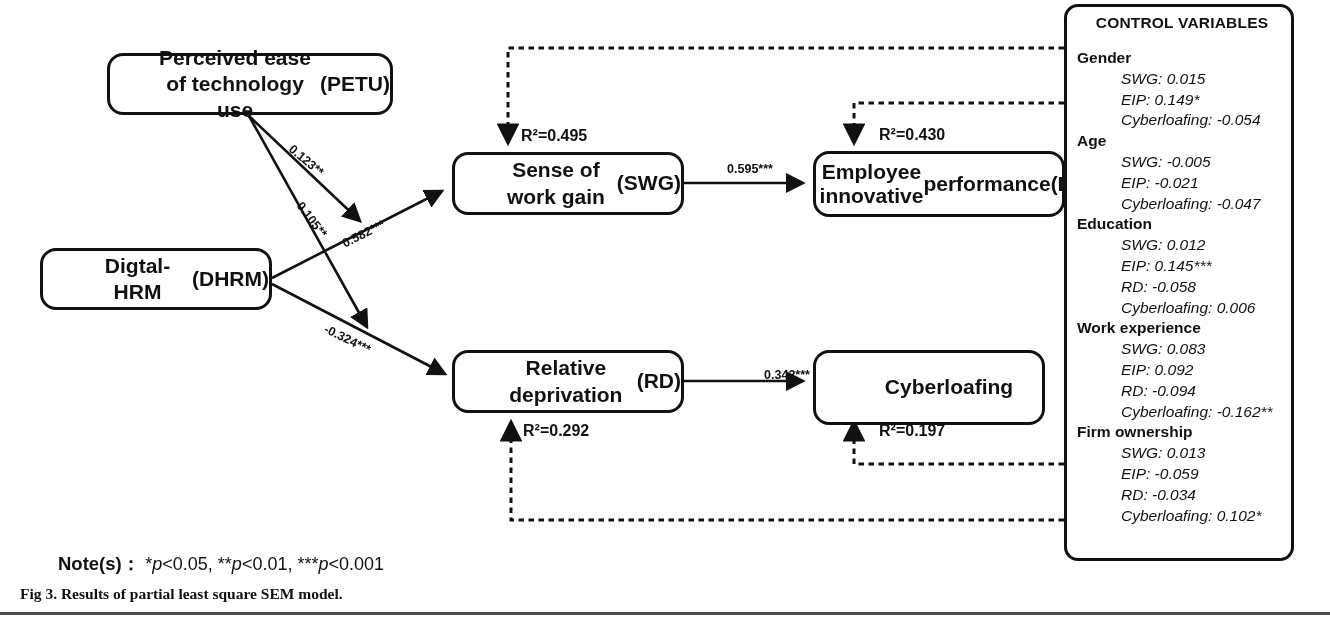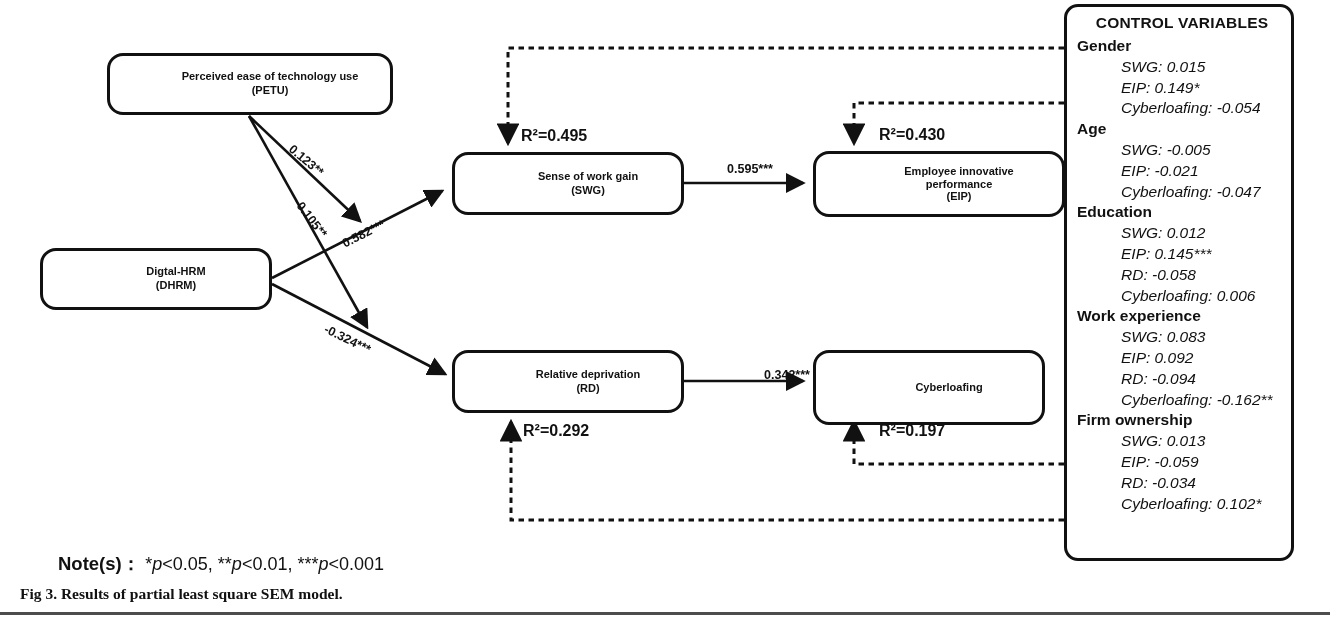--- a/index.html
+++ b/index.html
@@ -3,37 +3,37 @@
 <meta charset="utf-8">
 <style>
   html,body{margin:0;padding:0;background:#fff;}
   #stage{
     position:relative;width:1330px;height:630px;background:#fff;overflow:hidden;
     font-family:"Liberation Sans","DejaVu Sans",sans-serif;color:#111;
   }
   svg.wires{position:absolute;left:0;top:0;width:1330px;height:630px;}
   .node{
     position:absolute;border:3px solid #111;border-radius:16px;background:#fff;
-    display:flex;flex-direction:column;align-items:center;justify-content:center;
-    font-weight:bold;font-size:11px;line-height:1.25;text-align:center;box-sizing:border-box;padding-left:40px;
+    display:flex;flex-direction:row;align-items:center;justify-content:center;
+    font-weight:bold;font-size:21px;line-height:1.25;text-align:center;box-sizing:border-box;padding-left:40px;
   }
   .r2{
     position:absolute;font-weight:bold;font-size:16px;white-space:nowrap;
   }
   .pathlbl{
     position:absolute;font-weight:bold;font-size:12.5px;white-space:nowrap;
   }
   .pathlbl.center{width:110px;text-align:center;}
   .rot{transform-origin:left top;}
   .cv{
     position:absolute;left:1064px;top:4px;width:230px;height:557px;
     border:3px solid #111;border-radius:14px;background:#fff;box-sizing:border-box;
     padding:7px 4px 4px 10px;
   }
-  .cv-title{font-weight:bold;font-size:15.5px;text-align:center;margin-bottom:4px;letter-spacing:0.2px;}
+  .cv-title{font-weight:bold;font-size:15.5px;text-align:center;margin-bottom:16px;letter-spacing:0.2px;}
   .cv-group-name{font-weight:bold;font-size:15.5px;line-height:20.8px;}
   .cv-value{font-style:italic;font-size:15.5px;line-height:20.8px;padding-left:44px;white-space:nowrap;}
   .note{
     position:absolute;left:58px;top:551px;font-size:18px;white-space:nowrap;
   }
   .note .nlabel{font-weight:bold;font-size:18.5px;}
   .note .ital{font-style:italic;}
   .caption{
     position:absolute;left:20px;top:585px;
     font-family:"Liberation Serif","DejaVu Serif",serif;font-weight:bold;font-size:15.5px;white-space:nowrap;

